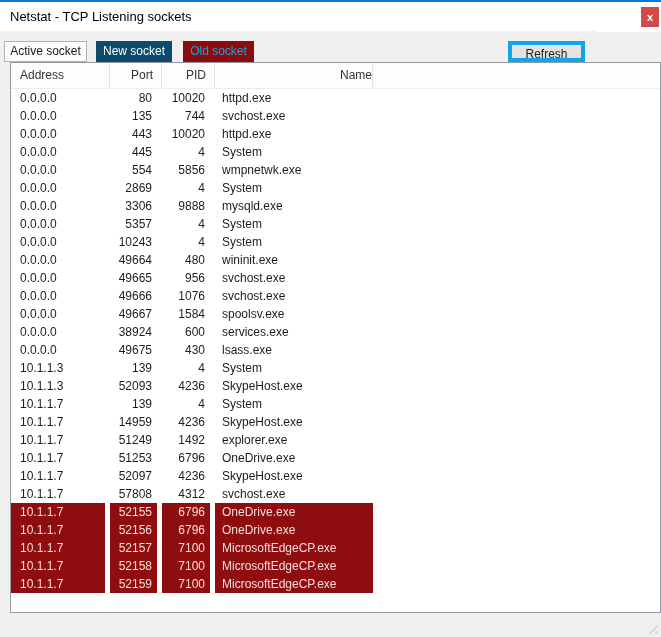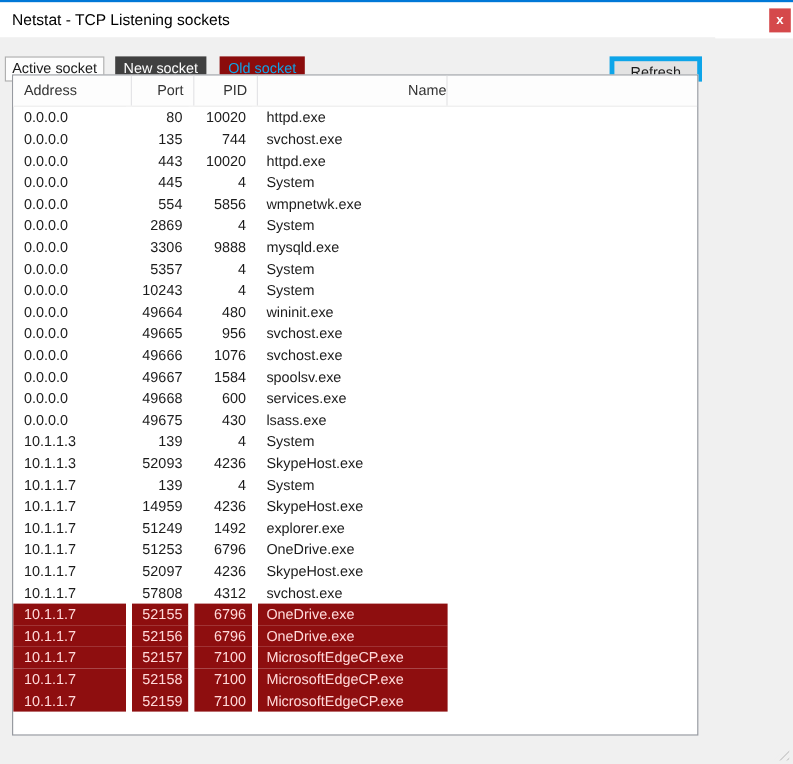--- a/index.html
+++ b/index.html
@@ -6,28 +6,28 @@
   html,body { width:661px; height:637px; }
   body { font-family:"Liberation Sans", sans-serif; background:#f0f0f0; position:relative; overflow:hidden; }
 
   .accent-line { position:absolute; top:0; left:0; width:661px; height:2px; background:#0078d7; }
 
   .titlebar { position:absolute; top:2px; left:0; width:661px; height:30px; background:#ffffff; }
   .title-text { position:absolute; left:10px; top:0; height:29px; line-height:29px; font-size:13px; color:#000; white-space:nowrap; }
   .close-btn { position:absolute; top:7px; right:2px; width:18px; height:20px; background:#d5494b; color:#ffffff;
                font-size:11px; font-weight:bold; text-align:center; line-height:20px; cursor:default; }
 
-  .toolbar { position:absolute; top:31px; left:0; width:596px; height:31px; background:#f0f0f0; display:flex; align-items:center; padding-top:22px; }
+  .toolbar { position:absolute; top:31px; left:0; width:596px; height:31px; background:#f0f0f0; display:flex; align-items:flex-end; padding-top:22px; }
   .tbtn { height:21px; font-size:12px; line-height:19px; text-align:center; white-space:nowrap; }
   .btn-active { margin-left:4px; width:83px; background:#fdfdfd; border:1px solid #b0b0b0; color:#1a1a1a; }
-  .btn-new    { margin-left:9px; width:76px; background:#404040; border:none; color:#ffffff; line-height:21px; }
+  .btn-new    { margin-left:9px; width:76px; background:#0c4a6e; border:none; color:#ffffff; line-height:21px; }
   .btn-old    { margin-left:11px; width:71px; background:#8b0c0c; border:none; color:#0ea5e9; line-height:21px; }
   .btn-refresh{ margin-left:auto; margin-right:11px; width:77px; background:#e3e3e3; border:4px solid #0ea5e9; color:#1a1a1a; }
 
-  .panel { position:absolute; top:62px; left:10px; width:572px; height:551px; background:#ffffff; border:1px solid #979aa0; overflow:hidden; }
+  .panel { position:absolute; top:62px; left:10px; width:651px; height:551px; background:#ffffff; border:1px solid #979aa0; overflow:hidden; }
 
   .thead { display:grid; grid-template-columns:99px 52px 53px 158px 1fr; height:26px; line-height:25px; font-size:12px; color:#333;
            border-bottom:1px solid #ededed; background:#fdfdfd; }
   .th { border-right:1px solid #e4e4e7; overflow:hidden; white-space:nowrap; }
   .th.last { border-right:none; }
   .th-address { padding-left:9px; text-align:left; }
   .th-port { text-align:right; padding-right:8px; }
   .th-pid  { text-align:right; padding-right:8px; }
   .th-name { padding-left:7px; text-align:right;margin-left:26px; }
 
@@ -187,21 +187,21 @@
           <div class="gap"></div>
           <div class="cell c-port">49667</div>
           <div class="gap"></div>
           <div class="cell c-pid">1584</div>
           <div class="gap"></div>
           <div class="cell c-name">spoolsv.exe</div>
         </div>
         <div class="trow">
           <div class="cell c-address">0.0.0.0</div>
           <div class="gap"></div>
-          <div class="cell c-port">49668</div>
+          <div class="cell c-port">38924</div>
           <div class="gap"></div>
           <div class="cell c-pid">600</div>
           <div class="gap"></div>
           <div class="cell c-name">services.exe</div>
         </div>
         <div class="trow">
           <div class="cell c-address">0.0.0.0</div>
           <div class="gap"></div>
           <div class="cell c-port">49675</div>
           <div class="gap"></div>

